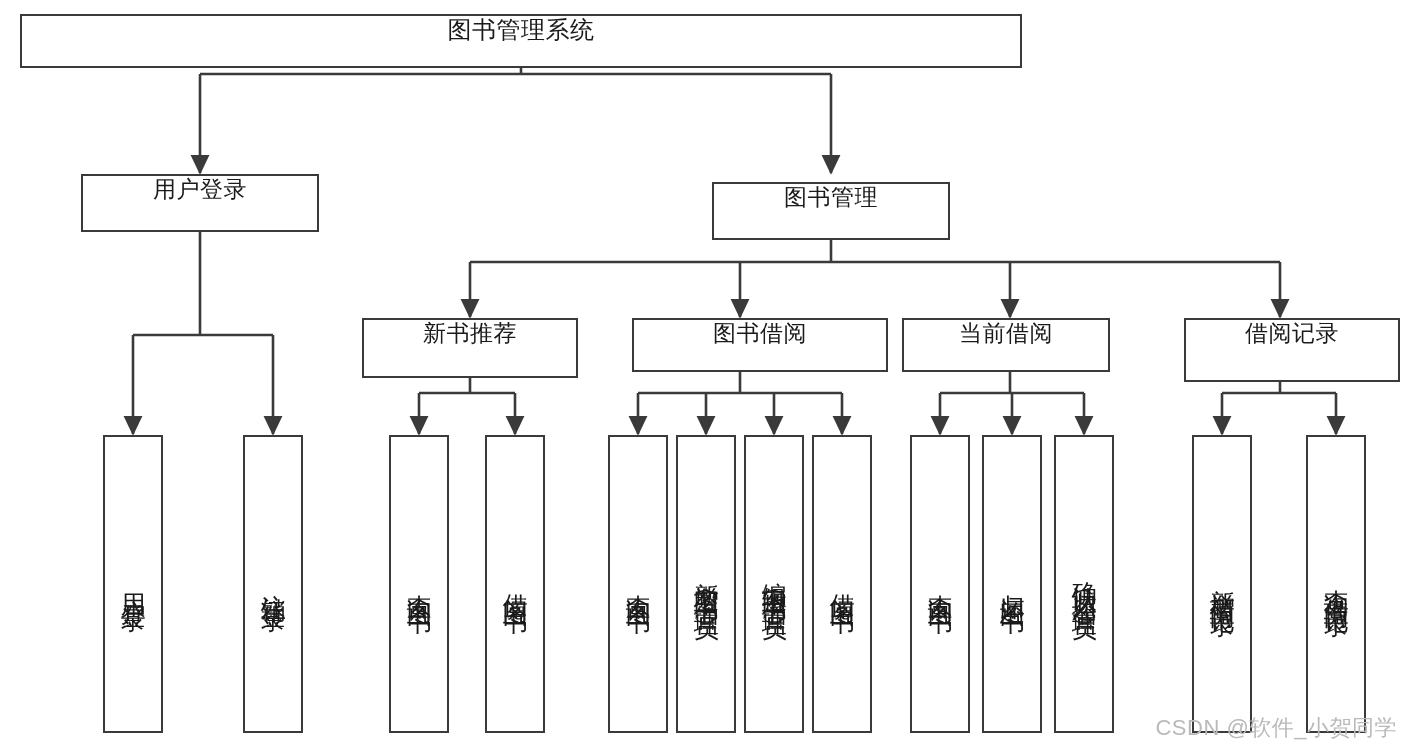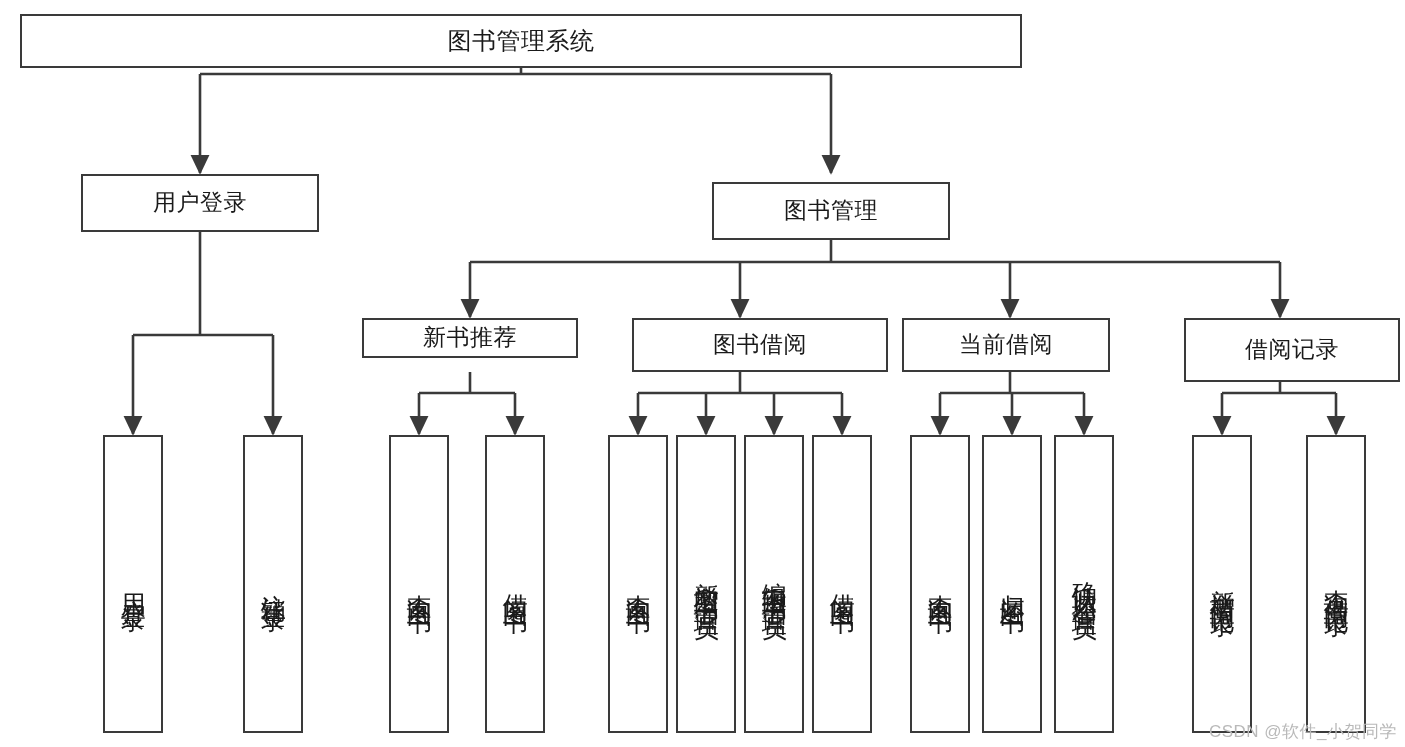--- a/index.html
+++ b/index.html
@@ -15,21 +15,21 @@
     background:#ffffff;
     overflow:hidden;
   }
   
   .node{
     position:absolute;
     box-sizing:border-box;
     background:#ffffff;
     border:2px solid #3a3a3a;
     display:flex;
-    align-items:center;
+    align-items:flex-start;
     justify-content:center;
     color:#1a1a1a;
   }
   .node .label{
     display:block;
     text-align:center;
     line-height:1.18;
     letter-spacing:0.5px;
     white-space:nowrap;
   }
@@ -61,21 +61,21 @@
     left:0;top:0;
     width:1405px;
     height:747px;
     pointer-events:none;
   }
   
   #watermark{
     position:absolute;
     right:8px;
     bottom:4px;
-    font-size:17px;
+    font-size:22px;
     color:#b9b9b9;
     letter-spacing:0.5px;
     white-space:nowrap;
     font-family:"Liberation Sans","DejaVu Sans",sans-serif;
   }
 </style>
 </head>
 <body>
 
 <div id="canvas">
@@ -127,21 +127,21 @@
     <span class="label">图书管理系统</span>
   </div>
 
   <div class="node horiz" style="left: 81px; top: 174px; width: 238px; height: 58px;">
     <span class="label">用户登录</span>
   </div>
   <div class="node horiz" style="left: 712px; top: 182px; width: 238px; height: 58px;">
     <span class="label">图书管理</span>
   </div>
 
-  <div class="node horiz" style="left: 362px; top: 318px; width: 216px; height: 40px;">
+  <div class="node horiz" style="left: 362px; top: 318px; width: 216px; height: 60px;">
     <span class="label">新书推荐</span>
   </div>
   <div class="node horiz" style="left: 632px; top: 318px; width: 256px; height: 54px;">
     <span class="label">图书借阅</span>
   </div>
   <div class="node horiz" style="left: 902px; top: 318px; width: 208px; height: 54px;">
     <span class="label">当前借阅</span>
   </div>
   <div class="node horiz" style="left: 1172px; top: 318px; width: 216px; height: 64px; margin-left: 12px;">
     <span class="label">借阅记录</span>

